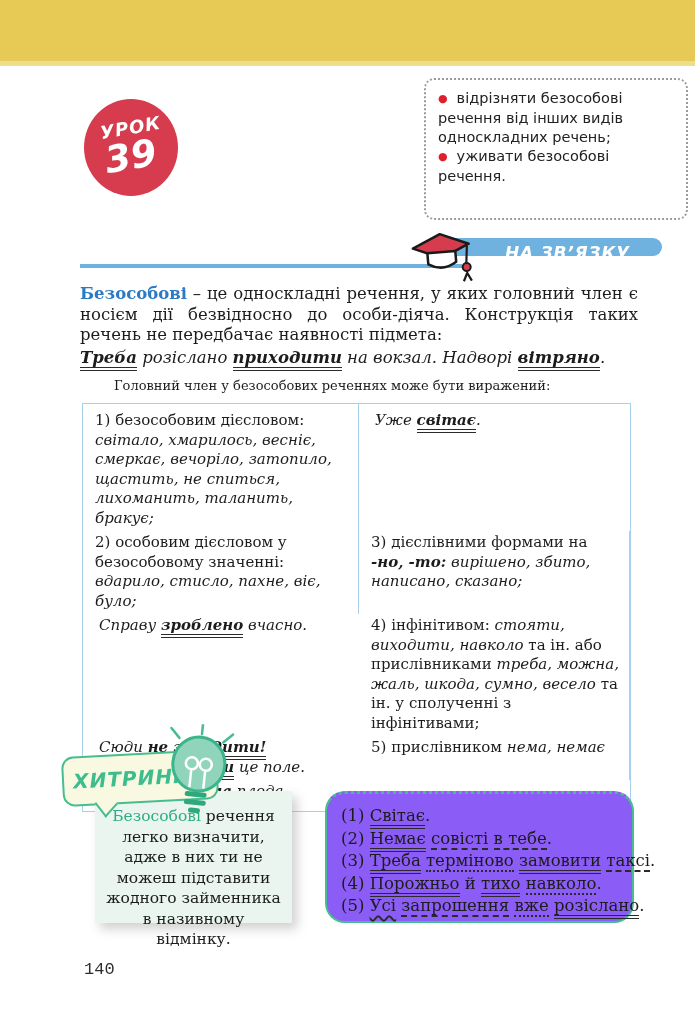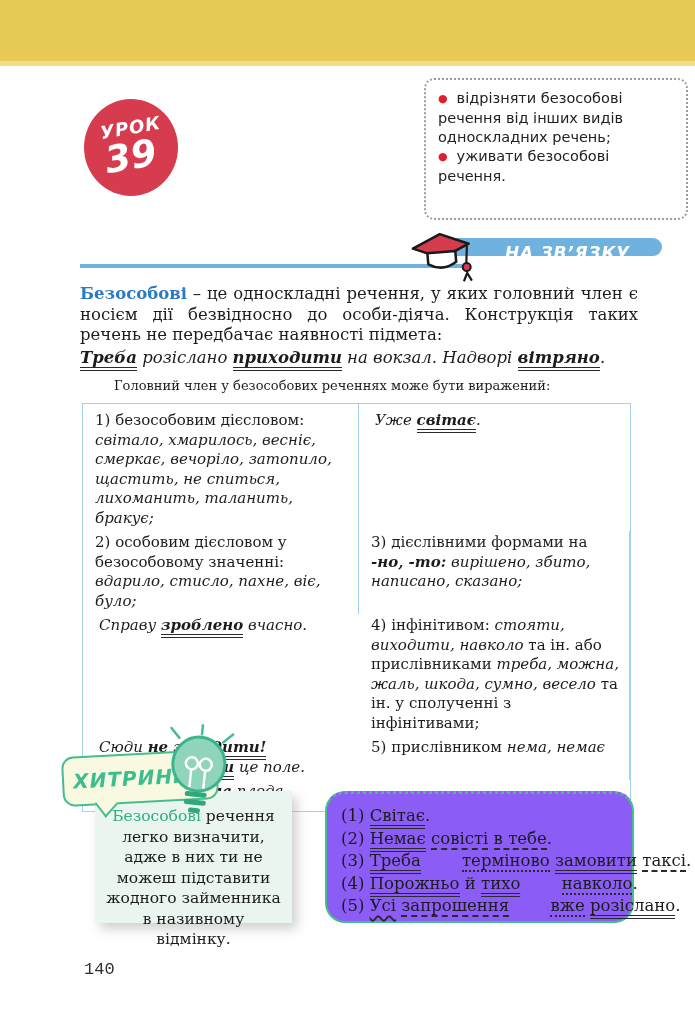--- a/index.html
+++ b/index.html
@@ -55,21 +55,21 @@
   .row-first{padding-top:7px;}
   .row-last{padding-bottom:9px;}
 
   
   .i{font-style:italic;}
   .bi{font-weight:bold;font-style:italic;}
   .term{color:#2b7bc4;font-weight:bold;}
   .teal{color:#2fae85;}
   .u2{border-bottom:4px double #2a2a2a;padding-bottom:0;}
   .ud{border-bottom:2px dashed #2a2a2a;}
-  .udd{border-bottom:2px dotted #2a2a2a;margin-left:36px;}
+  .udd{border-bottom:2px dotted #2a2a2a;}
   .uw{text-decoration:underline wavy #2a2a2a 1.5px;text-underline-offset:4px;}
 
   
   .bubble{position:absolute;left:62px;top:753px;width:152px;height:46px;background:#f9f9e2;
           border:2.5px solid #45bd8e;border-radius:12px;transform:rotate(-3deg);z-index:3;
           display:flex;align-items:center;justify-content:center;}
   .bubble::after{content:'';position:absolute;left:32px;bottom:-10px;width:16px;height:16px;
           background:#f9f9e2;border-right:2.5px solid #45bd8e;border-bottom:2.5px solid #45bd8e;
           transform:rotate(55deg) skewX(10deg);}
   .bubble-label{font-family:"DejaVu Sans",sans-serif;font-style:italic;font-weight:bold;

